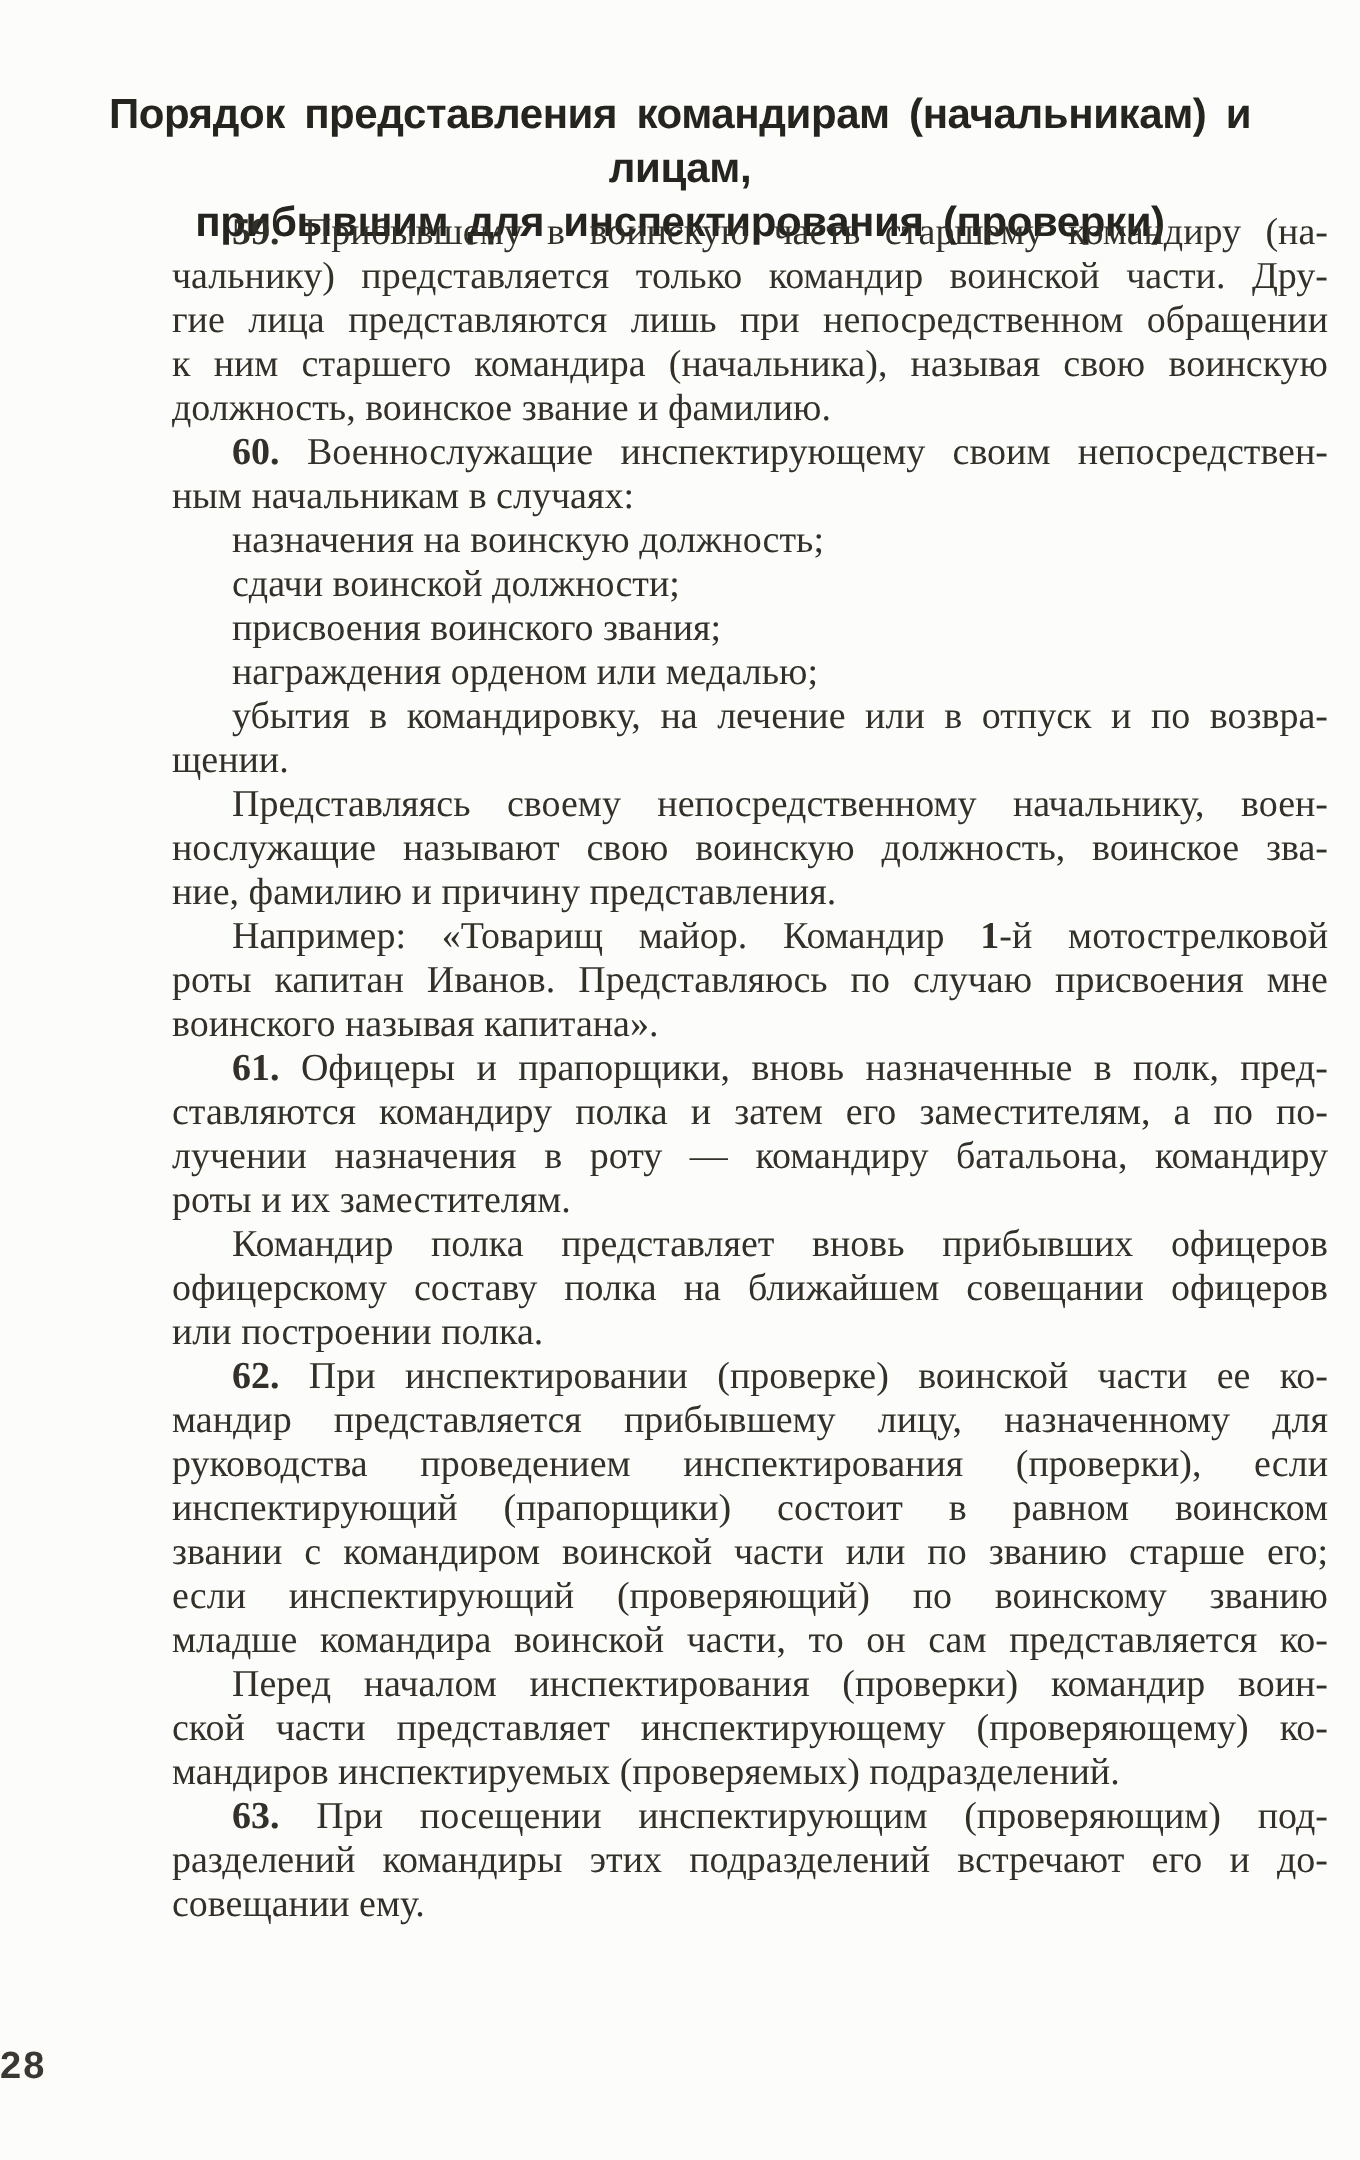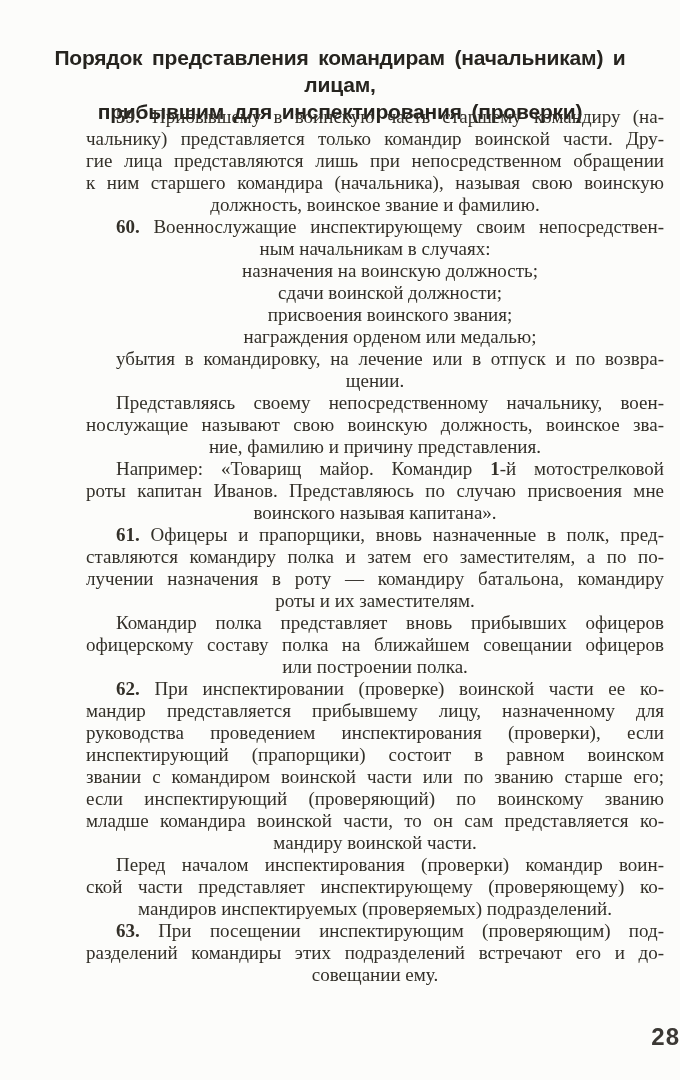--- a/index.html
+++ b/index.html
@@ -31,33 +31,33 @@
   .body-text {
     position: absolute;
     top: 106px;
     left: 58px;
     width: 578px;
     font-size: 19px;
     line-height: 22px;
     color: #333029;
     margin-left: 28px;
   }
-  .line { text-align: center; }
+  .line { text-align: left; }
   .line.just { text-align: justify; text-align-last: justify; }
   .line.ind { padding-left: 30px; }
   .bold { font-weight: bold; }
   .page-number {
     position: absolute;
     top: 1023px;
     left: 0;
     right: 0;
-    text-align: right;
+    text-align: left;
     font-family: "Liberation Sans", sans-serif;
     font-weight: bold;
-    font-size: 24px;
+    font-size: 19px;
     letter-spacing: 1px;
     color: #3b3834;
   }
 </style>
 </head>
 <body>
 
 <div class="page">
   <h1 class="heading">
     <span class="h-line">Порядок представления командирам (начальникам) и лицам,</span>
@@ -90,21 +90,20 @@
       <div class="line just ind"><span>Командир полка представляет вновь прибывших офицеров</span></div>
       <div class="line just"><span>офицерскому составу полка на ближайшем совещании офицеров</span></div>
       <div class="line"><span>или построении полка.</span></div>
       <div class="line just ind"><span class="bold">62.</span><span> При инспектировании (проверке) воинской части ее ко-</span></div>
       <div class="line just"><span>мандир представляется прибывшему лицу, назначенному для</span></div>
       <div class="line just"><span>руководства проведением инспектирования (проверки), если</span></div>
       <div class="line just"><span>инспектирующий (прапорщики) состоит в равном воинском</span></div>
       <div class="line just"><span>звании с командиром воинской части или по званию старше его;</span></div>
       <div class="line just"><span>если инспектирующий (проверяющий) по воинскому званию</span></div>
       <div class="line just"><span>младше командира воинской части, то он сам представляется ко-</span></div>
-      <div class="line"><span>мандиру воинской части.</span></div>
       <div class="line just ind"><span>Перед началом инспектирования (проверки) командир воин-</span></div>
       <div class="line just"><span>ской части представляет инспектирующему (проверяющему) ко-</span></div>
       <div class="line"><span>мандиров инспектируемых (проверяемых) подразделений.</span></div>
       <div class="line just ind"><span class="bold">63.</span><span> При посещении инспектирующим (проверяющим) под-</span></div>
       <div class="line just"><span>разделений командиры этих подразделений встречают его и до-</span></div>
       <div class="line"><span>совещании ему.</span></div>
     </div>
   <div class="page-number">28</div>
 </div>
 

